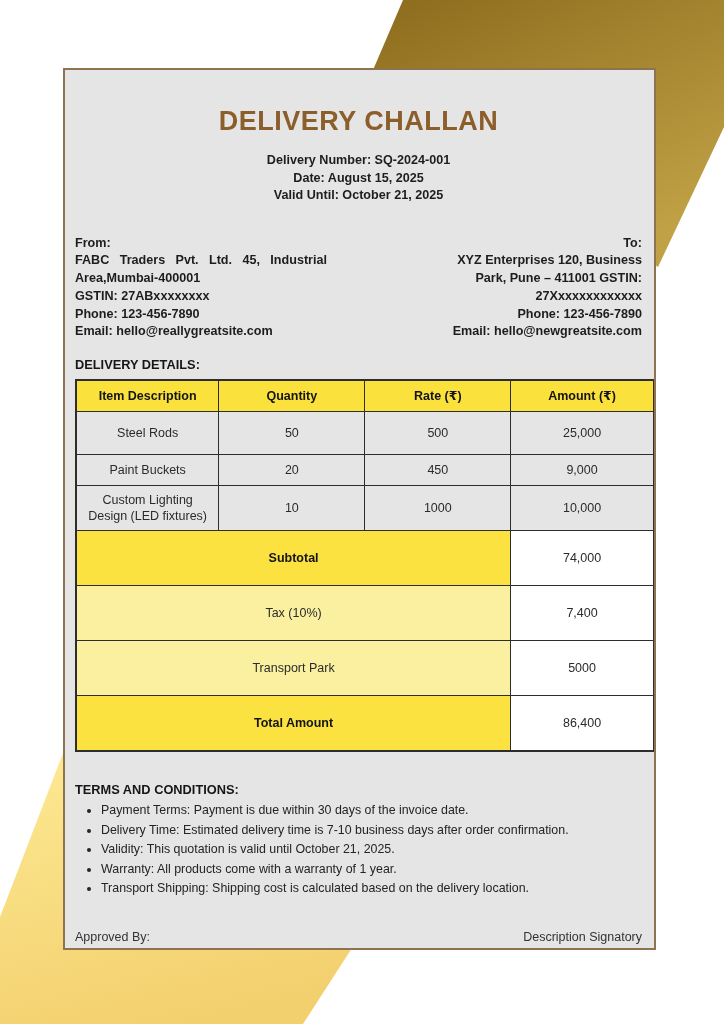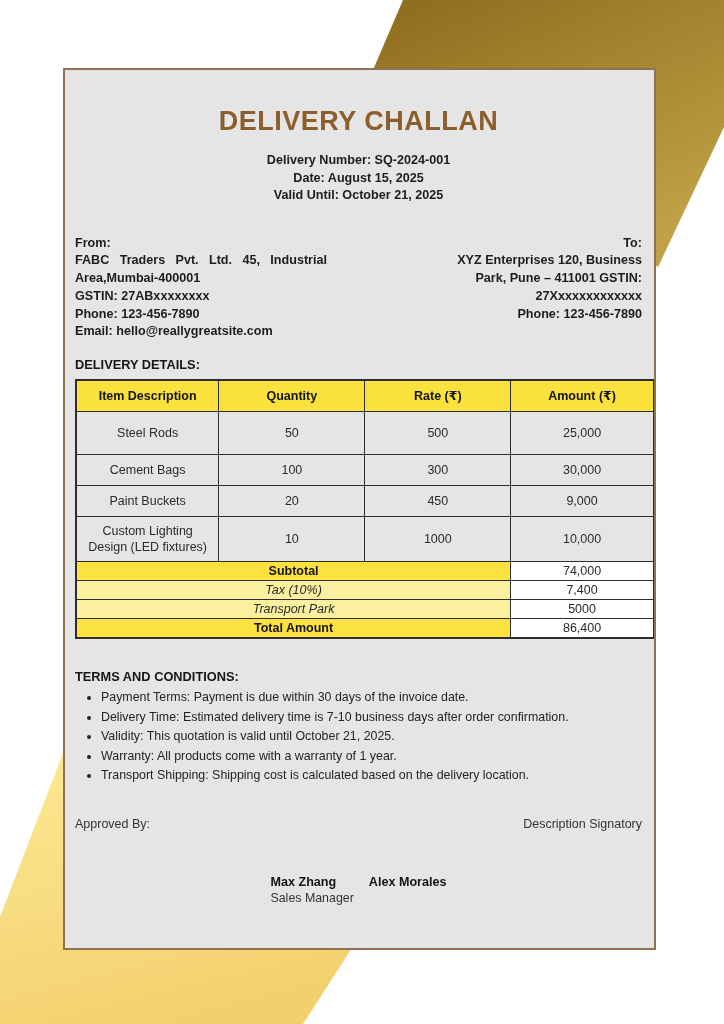--- a/index.html
+++ b/index.html
@@ -81,23 +81,23 @@
     background: #fbe13c;
     font-weight: bold;
     color: #141414;
     padding: 7px 4px;
     text-align: center;
   }
   td.item-cell { text-align: left; padding-left: 6px !important; padding-right: 6px !important; }
   tr.row-tall td { padding: 13px 4px; }
   tr.row-mid td { padding: 7px 4px; }
   tr.row-wrap td { padding: 6px 4px; }
-  tr.summary-strong td, tr.summary-light td { padding: 1px 4px; }
+  tr.summary-strong td, tr.summary-light td { padding: 19px 4px; }
   tr.summary-strong .sum-label { background: #fce240; font-weight: bold; color: #141414; }
-  tr.summary-light .sum-label { background: #faf0a0; font-weight: normal; color: #2b2b2b; font-style: italic; }
+  tr.summary-light .sum-label { background: #faf0a0; font-weight: normal; color: #2b2b2b; }
   .sum-value { background: #ffffff; }
 
   .terms-heading {
     margin-top: 30px;
     font-size: 12.8px;
     font-weight: bold;
     color: #161616;
   }
   ul.terms-list {
     margin-top: 4px;
@@ -158,20 +158,21 @@
       <div>From:</div>
       <div class="from-address">FABC Traders Pvt. Ltd. 45, Industrial Area,Mumbai-400001</div>
       <div>GSTIN: 27ABxxxxxxxx</div>
       <div>Phone: 123-456-7890</div>
       <div>Email: hello@reallygreatsite.com</div>
     </div>
     <div class="to-block">
       <div>To:</div>
       <div>XYZ Enterprises 120, Business Park, Pune – 411001 GSTIN: 27Xxxxxxxxxxxxx</div>
       <div>Phone: 123-456-7890</div>
+      <div>Email: hello@newgreatsite.com</div>
     </div>
   </div>
 
   <div class="details-heading">DELIVERY DETAILS:</div>
 
   <table class="items">
     <colgroup>
       <col style="width:24.7%">
         <col style="width:25.3%">
         <col style="width:25.2%">
@@ -186,26 +187,20 @@
       </tr>
     </thead>
     <tbody>
       <tr class="row-tall">
         <td class="item-cell">Steel Rods</td>
         <td>50</td>
         <td>500</td>
         <td>25,000</td>
       </tr>
       <tr class="row-mid">
-        <td class="item-cell">Cement Bags</td>
-        <td>100</td>
-        <td>300</td>
-        <td>30,000</td>
-      </tr>
-      <tr class="row-mid">
         <td class="item-cell">Paint Buckets</td>
         <td>20</td>
         <td>450</td>
         <td>9,000</td>
       </tr>
       <tr class="row-wrap">
         <td class="item-cell">Custom Lighting Design (LED fixtures)</td>
         <td>10</td>
         <td>1000</td>
         <td>10,000</td>

